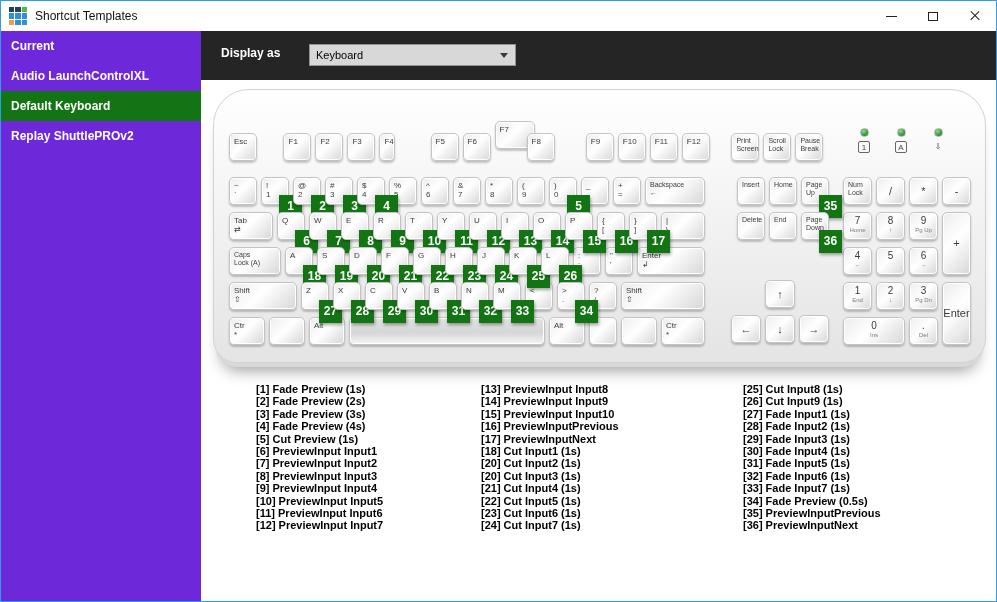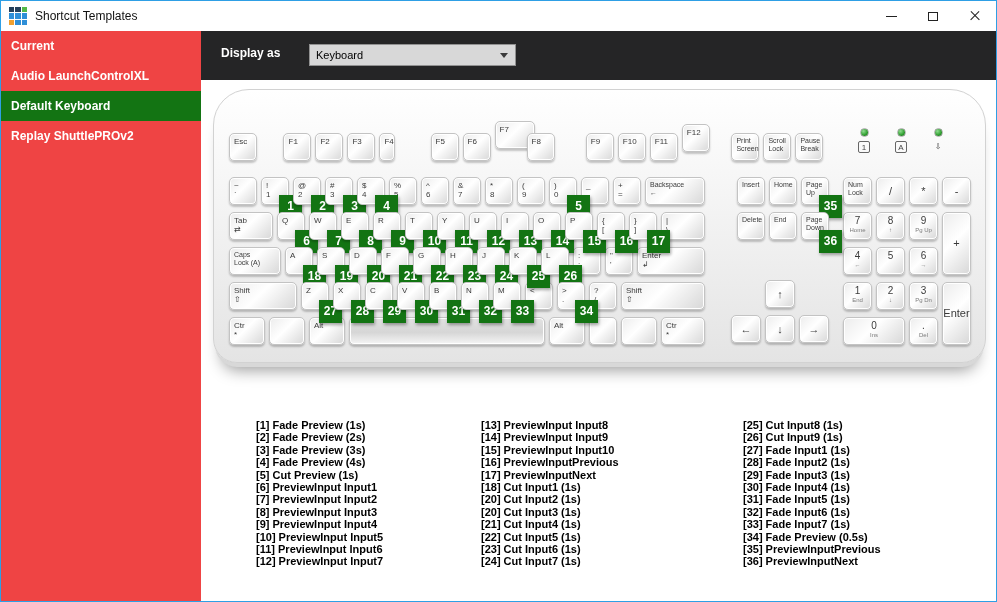--- a/index.html
+++ b/index.html
@@ -17,21 +17,21 @@
   .wctrls { margin-left:auto; display:flex; height:100%; }
   .wbtn { width:42px; height:100%; display:flex; align-items:center; justify-content:center; cursor:default; }
   .glyph-min { width:11px; height:1px; background:#222; }
   .glyph-max { width:10px; height:9px; border:1px solid #222; }
   .glyph-close { position:relative; width:12px; height:12px; }
   .glyph-close i { position:absolute; left:0; top:5px; width:12px; height:1.4px; background:#222; display:block; }
   .glyph-close i:first-child { transform:rotate(45deg); }
   .glyph-close i:last-child  { transform:rotate(-45deg); }
 
   
-  .sidebar { position:absolute; top:30px; left:0; width:200px; bottom:0; background:#ef4444; }
+  .sidebar { position:absolute; top:30px; left:0; width:200px; bottom:0; background:#6d28d9; }
   .sideitem { height:30px; display:flex; align-items:center; padding-left:10px;
               color:#fff; font-size:12px; font-weight:bold; cursor:default; }
   .sideitem.sel { background:#137413; }
 
   
   .topstrip { position:absolute; top:30px; left:200px; right:0; height:49px; background:#252526; }
   .displabel { position:absolute; left:20px; top:15px; color:#fff; font-size:12px; font-weight:bold; }
   .select { position:absolute; left:108px; top:13px; width:207px; height:22px;
             background:#d8d8d8; border:1px solid #919191; font-size:11px; color:#000;
             line-height:20px; padding-left:6px; }
@@ -67,21 +67,21 @@
 
   .led { position:absolute; width:30px; text-align:center; }
   .led .dot { width:9px; height:9px; border-radius:50%; margin:0 auto;
               background:radial-gradient(circle at 35% 30%,#8fdc8f,#2f9e2f 60%,#1c6f1c);
               border:1px solid #aaa; }
   .led .sym { margin-top:4px; font-size:8px; color:#444; line-height:11px; }
   .led .sym.boxed { width:12px; height:12px; border:1px solid #666; border-radius:2px; margin:4px auto 0; }
 
   
   .legendcol { position:absolute; top:303px; font-size:11px; font-weight:bold; color:#000;
-               line-height:12.4px; white-space:nowrap;margin-top:36px; }
+               line-height:12.4px; white-space:nowrap; }
 
   
   .bottombar { position:absolute; left:200px; right:0; bottom:0; height:57px; background:#17191c;
                display:flex; align-items:center; padding-left:7px; }
   .fbtn { width:134px; height:41px; background:#262c33; border:1px solid #4a525b;
           color:#fff; font-size:12px; font-weight:bold; font-family:"Liberation Sans",sans-serif;
           margin-right:6px; cursor:default; }
 </style>
 </head>
 <body>
@@ -163,21 +163,21 @@
         </div>
         <div class="key" style="left: 371.8px; top: 43px; width: 28px; height: 28px;">
           <div class="kl">F9</div>
         </div>
         <div class="key" style="left: 403.8px; top: 43px; width: 28px; height: 28px;">
           <div class="kl">F10</div>
         </div>
         <div class="key" style="left: 435.8px; top: 43px; width: 28px; height: 28px;">
           <div class="kl">F11</div>
         </div>
-        <div class="key" style="left: 467.8px; top: 34px; width: 28px; height: 28px;">
+        <div class="key" style="left: 467.8px; top: 43px; width: 28px; height: 28px;">
           <div class="kl">F12</div>
         </div>
         <div class="key sm" style="left: 517.4px; top: 43px; width: 28px; height: 28px;">
           <div class="kl">Print</div>
           <div class="kl">Screen</div>
         </div>
         <div class="key sm" style="left: 549.4px; top: 43px; width: 28px; height: 28px;">
           <div class="kl">Scroll</div>
           <div class="kl">Lock</div>
         </div>

